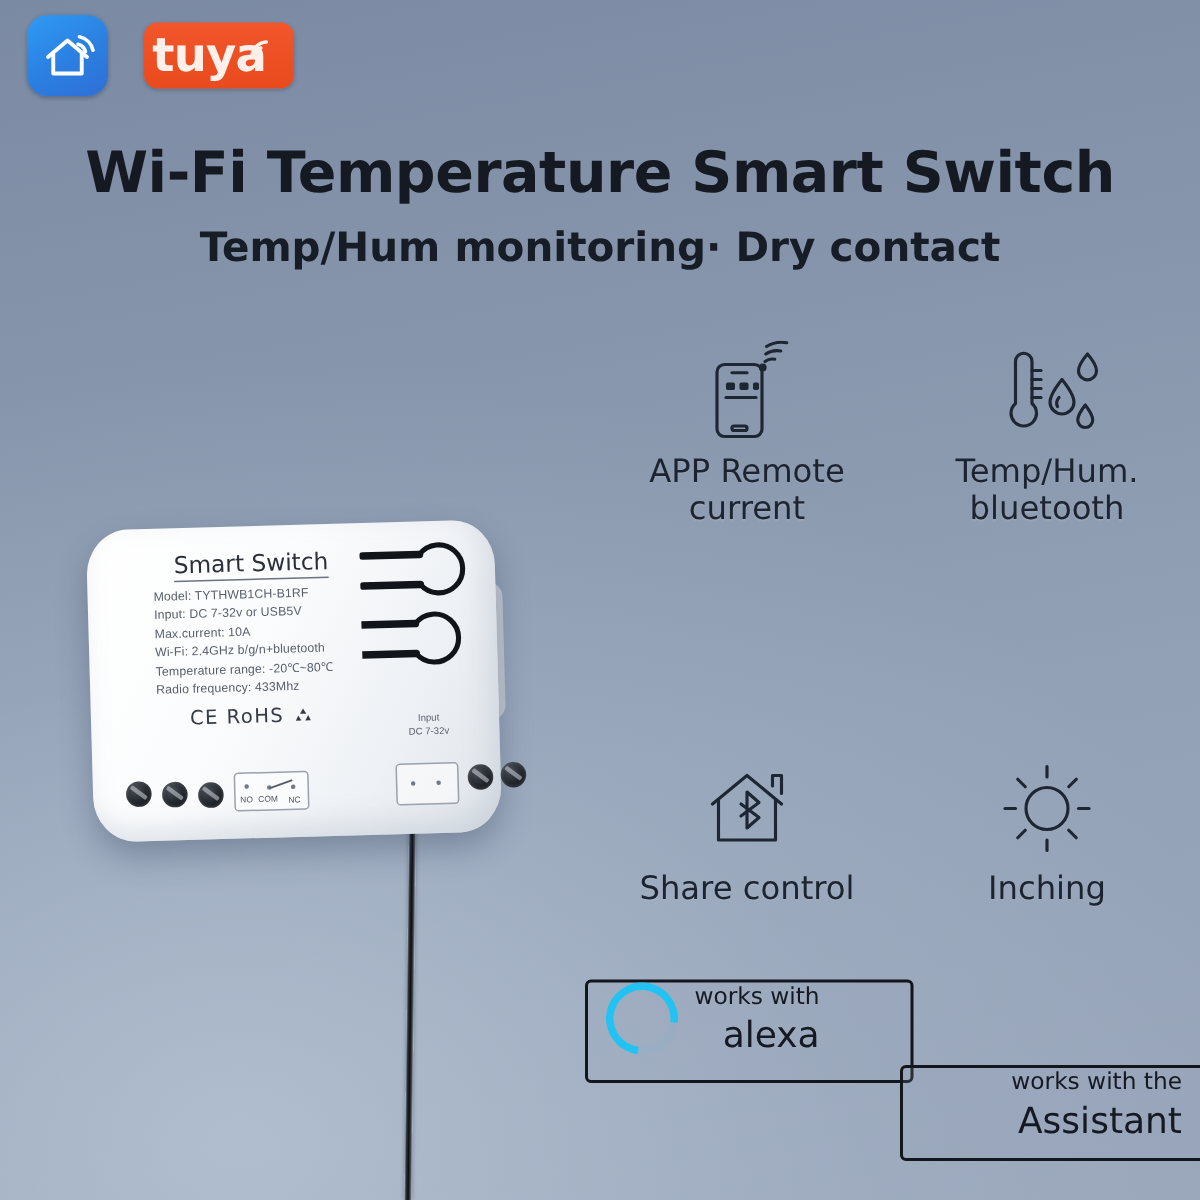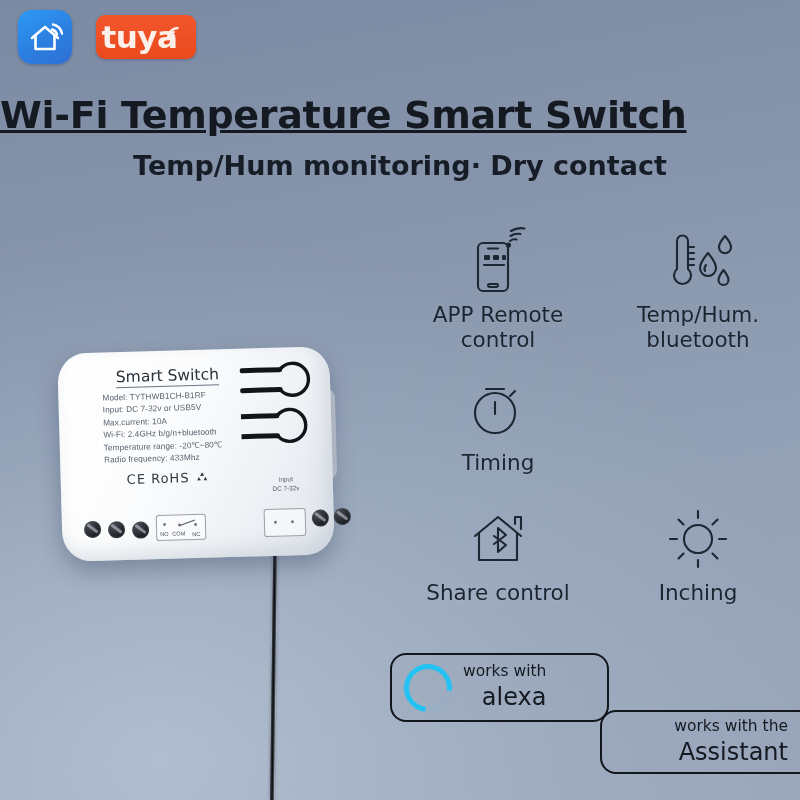--- a/index.html
+++ b/index.html
@@ -41,24 +41,23 @@
   }
   .tuya-word {
     color: #fdf0ea; font-size: 31px; font-weight: bold; letter-spacing: -0.5px;
     font-family: "DejaVu Sans", sans-serif; line-height: 1; padding-right: 13px;
   }
   .tuya-wifi { position: absolute; right: 9px; top: 7px; }
 
   
   .title {
     position: absolute; top: 93px; left: 0; width: 800px;
-    color: #151a22;
+    text-align: center; color: #151a22;
     font-size: 38px; font-weight: bold; letter-spacing: -0.3px;
     font-family: "DejaVu Sans", sans-serif;
-    text-decoration: underline;
   }
   .subtitle {
     position: absolute; top: 150px; left: 0; width: 800px;
     text-align: center; color: #171d26;
     font-size: 27px; font-weight: bold;
     font-family: "DejaVu Sans", sans-serif;
   }
 
   
   .features { position: absolute; left: 398px; top: 222px; width: 400px; }
@@ -129,23 +128,23 @@
   }
   .probe {
     position: absolute; left: 271px; top: 548px; width: 5px; height: 252px;
     background: linear-gradient(90deg, #9aa4b3 0%, #2f333a 22%, #0b0d10 52%, #44484f 78%, #aab3c0 100%);
     transform: rotate(0.7deg);
     box-shadow: 0 0 3px rgba(0,0,0,0.3);
   }
 
   
   .badge {
-    position: absolute; border: 2.2px solid #12161d; border-radius: 16px;
+    position: absolute; border: 2.2px solid #12161d; border-radius: 4px;
     background: rgba(150,163,182,0.18);
-    display: flex; align-items: center;
+    display: flex; 
   }
   #badge-alexa { left: 390px; top: 653px; width: 203px; height: 65px; padding-left: 12px; }
   #badge-assistant { left: 600px; top: 710px; width: 212px; height: 60px; }
   .alexa-ring {
     width: 38px; height: 38px; border-radius: 50%;
     border: 5px solid #22c3f3; flex: 0 0 auto;
     border-bottom-color: rgba(34,195,243,0.05);
     transform: rotate(-38deg);
   }
   .badge-text {
@@ -198,21 +197,21 @@
             <line class="ico" x1="22" y1="38" x2="42" y2="38" stroke-width="1.4"></line>
             <rect class="ico" x="26" y="57" width="10" height="3" rx="1.4" stroke-width="1.4"></rect>
             <circle class="ico-f" cx="46.5" cy="18" r="2.6"></circle>
             <path class="ico" d="M48 14 a8 8 0 0 1 6.5 -1.5" stroke-width="3"></path>
             <path class="ico" d="M48.5 9 a13.5 13.5 0 0 1 10 -2" stroke-width="3"></path>
             <path class="ico" d="M49 4 a19 19 0 0 1 13.5 -2.5" stroke-width="3"></path>
           </svg>
         </div>
         <div class="feat-label">
           <span>APP Remote</span><br>
-          <span>control</span>
+          <span>current</span>
         </div>
       </div>
 
       <div class="feat">
         <div class="feat-icon">
           <svg width="90" height="72" viewBox="0 0 90 72">
             <path class="ico" d="M24 44 V16 a5.5 5.5 0 0 1 11 0 V44 a8.5 8.5 0 1 1 -11 0 Z"></path>
             <line class="ico" x1="35" y1="22" x2="41" y2="22" stroke-width="1.8"></line>
             <line class="ico" x1="35" y1="28" x2="41" y2="28" stroke-width="1.8"></line>
             <line class="ico" x1="35" y1="34" x2="41" y2="34" stroke-width="1.8"></line>
@@ -224,31 +223,20 @@
           </svg>
         </div>
         <div class="feat-label">
           <span>Temp/Hum.</span><br>
           <span>bluetooth</span>
         </div>
       </div>
     </div>
 
     <div class="feat-row r2">
-      <div class="feat">
-        <div class="feat-icon">
-          <svg width="66" height="64" viewBox="0 0 66 64">
-            <circle class="ico" cx="30" cy="36" r="20" stroke-width="2.3"></circle>
-            <line class="ico" x1="30" y1="25" x2="30" y2="37" stroke-width="2.1"></line>
-            <line class="ico" x1="21" y1="12" x2="39" y2="12" stroke-width="2.6"></line>
-            <line class="ico" x1="45" y1="19" x2="50" y2="14" stroke-width="2.3"></line>
-          </svg>
-        </div>
-        <div class="feat-label">Timing</div>
-      </div>
 
     </div>
 
     <div class="feat-row r3">
       <div class="feat">
         <div class="feat-icon">
           <svg width="74" height="66" viewBox="0 0 74 66">
             <path class="ico" d="M14 30 L37 11 L60 30" stroke-width="2.2"></path>
             <path class="ico" d="M18 27 V54 H56 V27" stroke-width="2.2"></path>
             <path class="ico" d="M54 18 V11 H60 V23" stroke-width="2.2"></path>

